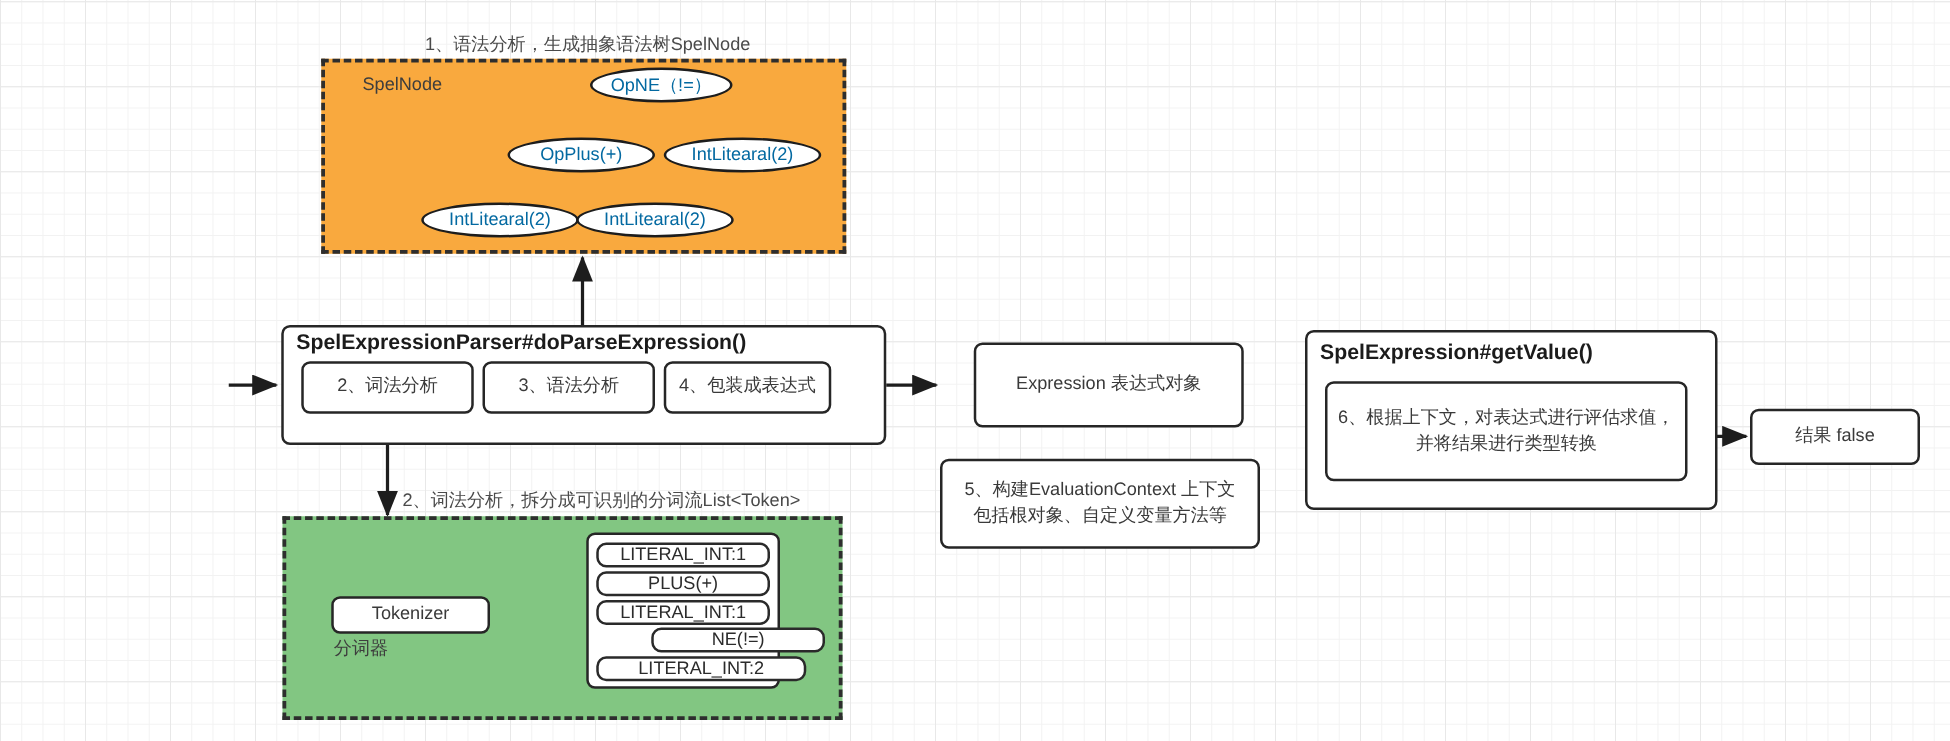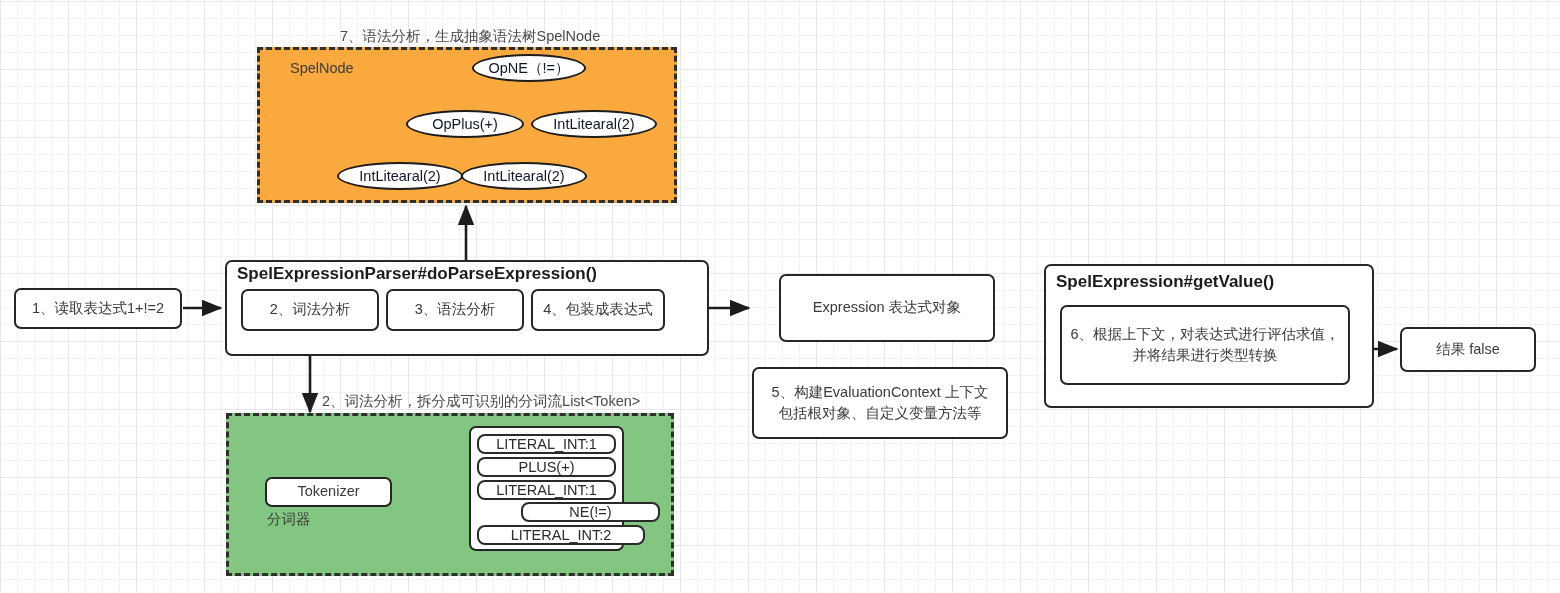--- a/index.html
+++ b/index.html
@@ -80,21 +80,21 @@
   .ellipse {
     position: absolute;
     box-sizing: border-box;
     background: #ffffff;
     border: 2px solid #1d1d1d;
     border-radius: 50%;
     display: flex;
     align-items: center;
     justify-content: center;
     font-size: 14.5px;
-    color: #0f172a;
+    color: #0369a1;
     white-space: nowrap;
   }
 
   
   .token-pill {
     position: absolute;
     box-sizing: border-box;
     background: #ffffff;
     border: 2px solid #2a2a2a;
     border-radius: 8px;
@@ -143,25 +143,22 @@
 
     <line x1="310" y1="331" x2="310" y2="412" stroke="#1d1d1d" stroke-width="2.6" marker-end="url(#arrow)"></line>
 
     <line x1="709" y1="308" x2="749" y2="308" stroke="#1d1d1d" stroke-width="2.6" marker-end="url(#arrow)"></line>
 
     <line x1="392" y1="490" x2="466" y2="490" stroke="#1d1d1d" stroke-width="2.6" marker-end="url(#arrow)"></line>
 
     <line x1="1349" y1="349" x2="1397" y2="349" stroke="#1d1d1d" stroke-width="2.6" marker-end="url(#arrow)"></line>
   </svg>
 
-  <div class="box" style="left:14px; top:288px; width:168px; height:41px;">
-    <span>1、读取表达式1+!=2</span>
-  </div>
-
-  <div class="plain-text" style="left:340px; top:26px;">7、语法分析，生成抽象语法树SpelNode</div>
+
+  <div class="plain-text" style="left:340px; top:26px;">1、语法分析，生成抽象语法树SpelNode</div>
 
   <div class="group-dashed group-orange" style="left:257px; top:47px; width:420px; height:156px;"></div>
 
   <div class="plain-text" style="left:290px; top:58px; color:#3d3d3d;">SpelNode</div>
 
   <div class="ellipse" style="left:472px; top:54px; width:114px; height:28px;">
     <span>OpNE（!=）</span>
   </div>
 
   <div class="ellipse" style="left:406px; top:110px; width:118px; height:28px;">

